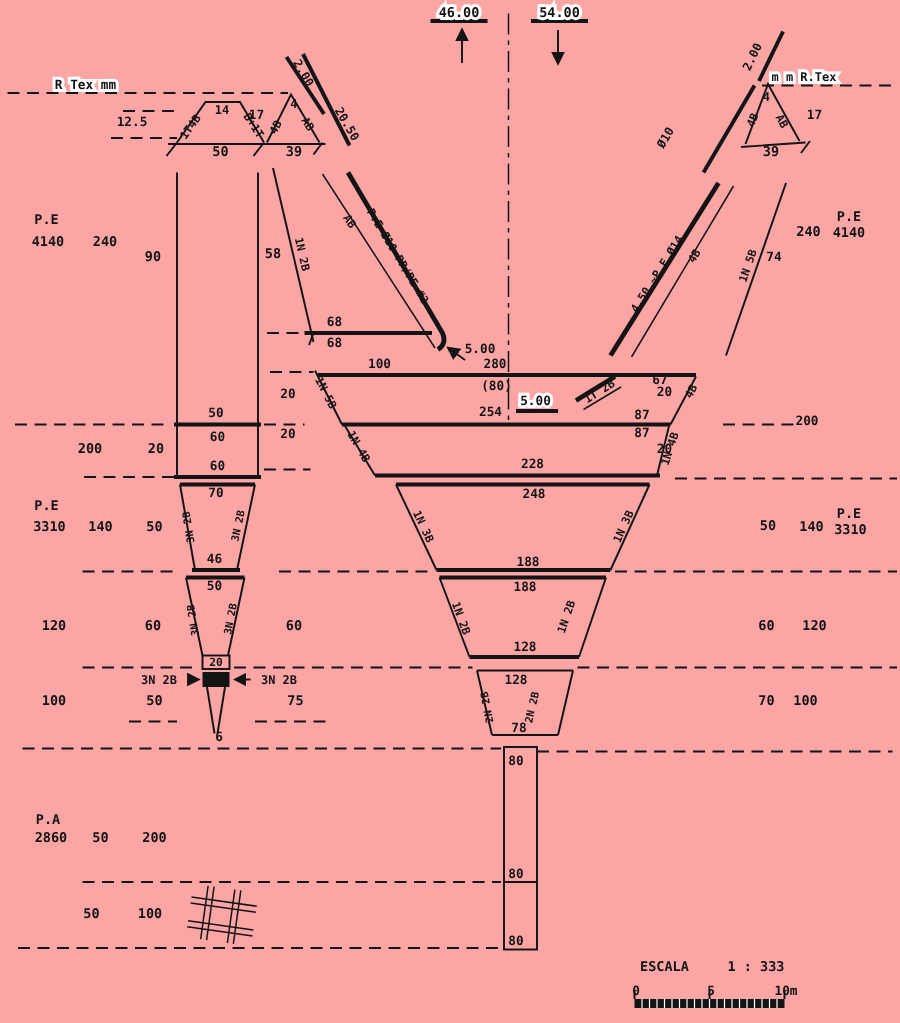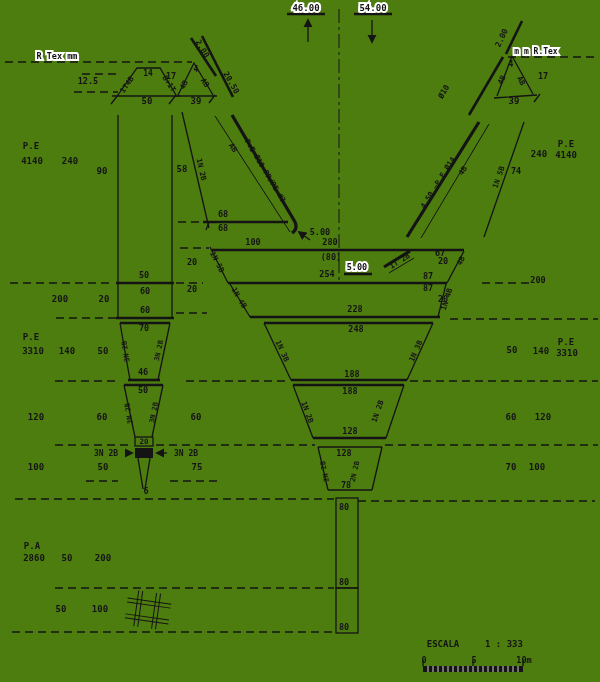--- a/index.html
+++ b/index.html
@@ -1,16 +1,16 @@
 <!DOCTYPE html>
 <html><head>
 <meta charset="utf-8">
 <style>
   html,body{margin:0;padding:0;background:#ffffff;}
-  #stage{position:relative;width:600px;height:682px;background:#4d7c0f;overflow:hidden;}
+  #stage{position:relative;width:600px;height:682px;background:#fca5a5;overflow:hidden;}
   svg{position:absolute;left:0;top:0;}
   svg text{font-family:"DejaVu Sans Mono",monospace;font-weight:700;fill:#141414;text-anchor:middle;}
   .halo{paint-order:stroke;stroke:#ffffff;stroke-width:4px;}
   .ln{stroke:#141414;stroke-width:1.3;fill:none;}
   .thin{stroke:#141414;stroke-width:1;fill:none;}
   .thick{stroke:#141414;stroke-width:2.6;fill:none;}
   .heavy{stroke:#141414;stroke-width:3.2;fill:none;}
   .dash{stroke:#141414;stroke-width:1.4;fill:none;stroke-dasharray:8 5;}
   .cl{stroke:#141414;stroke-width:1;fill:none;stroke-dasharray:14 4 3 4;}
   .wt{stroke:#ffffff;stroke-width:0.8;}

